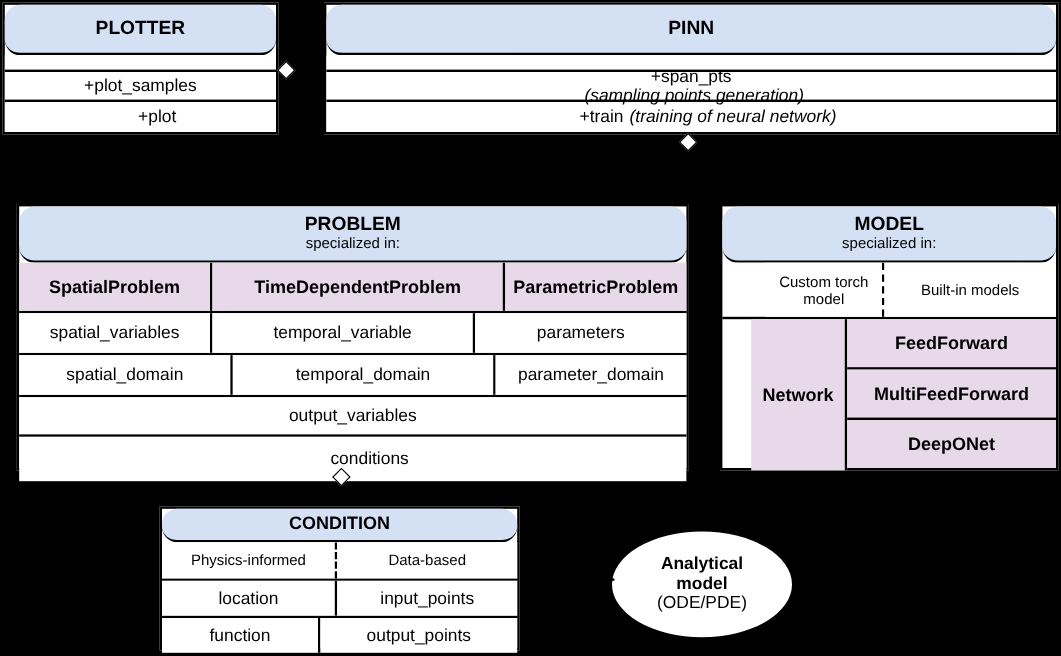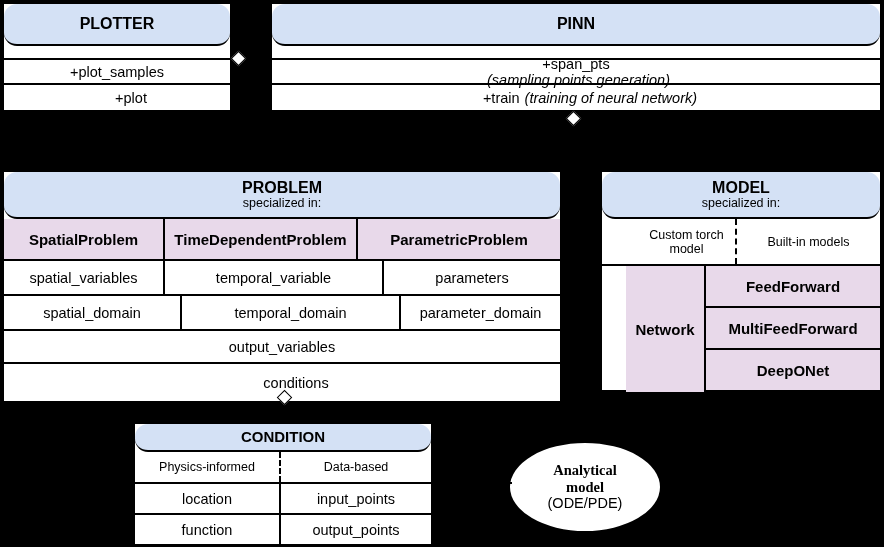--- a/index.html
+++ b/index.html
@@ -95,21 +95,21 @@
     border: 2px solid #000000;
     background: #ffffff;
     border-radius: 50%;
     display: flex;
     flex-direction: column;
     align-items: center;
     justify-content: center;
     text-align: center;
     line-height: 1.15;
   }
-  .ellipse .l1 { font-weight: bold; font-size: 14.5px; font-family: Liberation Serif, serif; }
+  .ellipse .l1 { font-weight: bold; font-size: 14.5px; }
   .ellipse .l2 { font-weight: normal; font-size: 14.5px; }
 </style>
 </head>
 <body>
 
 <div class="canvas">
 
   <div class="box" style="left:2px; top:2px; width:230px; height:110px;">
     <div class="hdr" style="height:42px; font-size:16px;">
       <span>PLOTTER</span>
@@ -144,32 +144,32 @@
 
   <div class="ln-h" style="left:236px; top:57px; width:34px;"></div>
   <div class="diamond" style="left:233px; top:53px;"></div>
 
   <div class="ln-v" style="left:572px; top:118px; height:27px;"></div>
   <div class="diamond" style="left:568px; top:113px;"></div>
   <div class="ln-h" style="left:283px; top:144px; width:461px;"></div>
   <div class="ln-v" style="left:283px; top:144px; height:26px;"></div>
   <div class="ln-v" style="left:742px; top:144px; height:26px;"></div>
 
-  <div class="box" style="left:2px; top:170px; width:560px; height:222px;">
+  <div class="box" style="left:14px; top:170px; width:560px; height:222px;">
 
     <div class="hdr" style="height:47px; font-size:16px;">
       <span>PROBLEM</span>
       <span class="sub">specialized in:</span>
     </div>
 
     <div style="display:flex; height:40px; border-bottom:2px solid #000;">
       <div class="cell pink bold" style="width:161px; border-right:2px solid #000; font-size:15px;">
         <span>SpatialProblem</span>
       </div>
-      <div class="cell pink bold" style="width:193px; border-right:2px solid #000; font-size:15px;">
+      <div class="cell pink bold" style="width:244px; border-right:2px solid #000; font-size:15px;">
         <span>TimeDependentProblem</span>
       </div>
       <div class="cell pink bold" style="flex:1; font-size:15px;">
         <span>ParametricProblem</span>
       </div>
     </div>
 
     <div style="display:flex; height:33px; border-bottom:2px solid #000;">
       <div class="cell" style="width:161px; border-right:2px solid #000;">
         <span>spatial_variables</span>
@@ -252,21 +252,21 @@
     </div>
     <div style="display:flex; height:29px; border-bottom:2px solid #000;">
       <div class="cell" style="width:146px; border-right:2px solid #000;">
         <span>location</span>
       </div>
       <div class="cell" style="flex:1;">
         <span>input_points</span>
       </div>
     </div>
     <div style="display:flex; height:29px;">
-      <div class="cell" style="width:146px; border-right:2px solid #000;">
+      <div class="cell" style="width:132px; border-right:2px solid #000;">
         <span>function</span>
       </div>
       <div class="cell" style="flex:1;">
         <span>output_points</span>
       </div>
     </div>
   </div>
 
   <div class="ellipse" style="left:508px; top:441px; width:154px; height:92px;">
     <span class="l1">Analytical</span>

